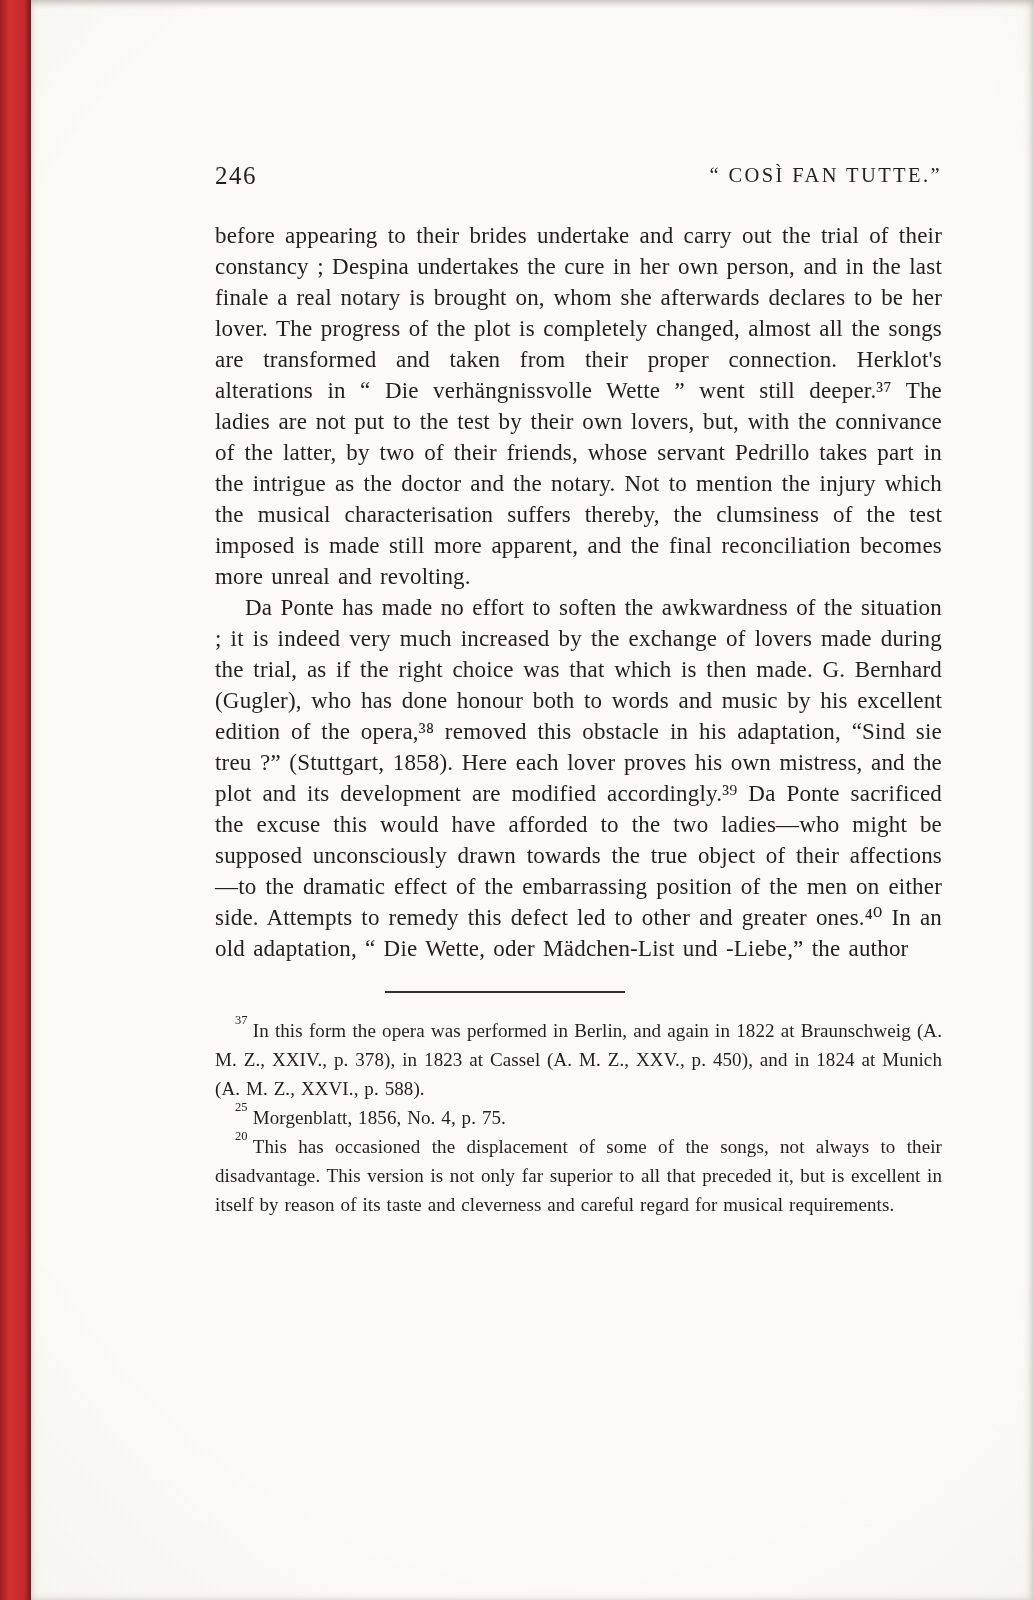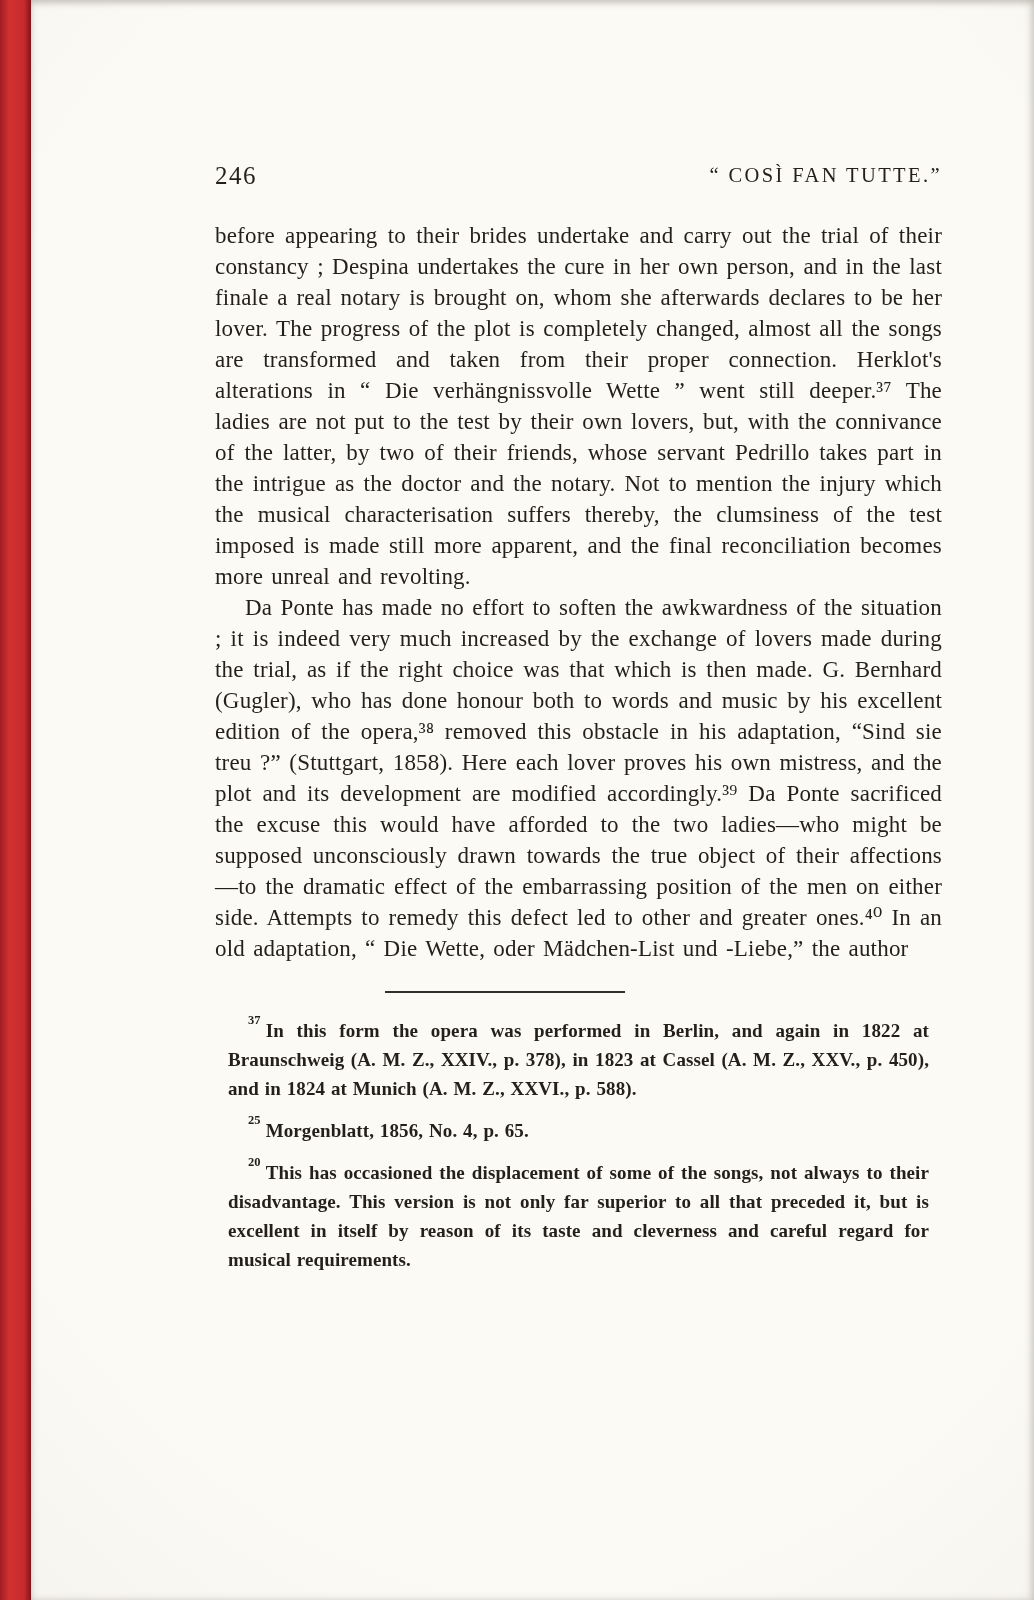--- a/index.html
+++ b/index.html
@@ -24,23 +24,23 @@
   .pagenum{position:absolute;left:0;top:2px;font-size:25px;letter-spacing:1.5px;}
   .runtitle{display:block;text-align:right;font-size:20.5px;letter-spacing:2.4px;padding-top:4px;}
   .para{
     margin:0;text-align:justify;
     font-size:23px;line-height:31px;
     word-spacing:2.2px;letter-spacing:0.2px;
   }
   .indent{text-indent:30px;}
   .fnrule{width:240px;height:2px;background:#33302b;margin:27px 0 23px 170px;}
   .footnote{
-    margin:13px;text-align:justify;
+    margin:0;text-align:justify;
     font-size:19px;line-height:29px;
-    text-indent:20px;word-spacing:1px;letter-spacing:0.1px;font-weight:bold;
+    text-indent:20px;word-spacing:1px;letter-spacing:0.1px;
   }
   .footnote sup{
     font-size:12.5px;line-height:0;position:relative;top:-6px;margin-right:5px;
   }
 </style>
 </head>
 <body>
 
 <div class="red-strip"></div>
 
@@ -52,18 +52,18 @@
       <span class="runtitle">“ COSÌ FAN TUTTE.”</span>
     </div>
 
     <p class="para">before appearing to their brides undertake and carry out the trial of their constancy ; Despina undertakes the cure in her own person, and in the last finale a real notary is brought on, whom she afterwards declares to be her lover. The progress of the plot is completely changed, almost all the songs are transformed and taken from their proper connection. Herklot's alterations in “ Die verhängnissvolle Wette ” went still deeper.³⁷ The ladies are not put to the test by their own lovers, but, with the connivance of the latter, by two of their friends, whose servant Pedrillo takes part in the intrigue as the doctor and the notary. Not to mention the injury which the musical characterisation suffers thereby, the clumsiness of the test imposed is made still more apparent, and the final reconciliation becomes more unreal and revolting.</p>
     <p class="para indent">Da Ponte has made no effort to soften the awkwardness of the situation ; it is indeed very much increased by the exchange of lovers made during the trial, as if the right choice was that which is then made. G. Bernhard (Gugler), who has done honour both to words and music by his excellent edition of the opera,³⁸ removed this obstacle in his adaptation, “Sind sie treu ?” (Stuttgart, 1858). Here each lover proves his own mistress, and the plot and its development are modified accordingly.³⁹ Da Ponte sacrificed the excuse this would have afforded to the two ladies—who might be supposed unconsciously drawn towards the true object of their affections—to the dramatic effect of the embarrassing position of the men on either side. Attempts to remedy this defect led to other and greater ones.⁴⁰ In an old adaptation, “ Die Wette, oder Mädchen-List und -Liebe,” the author</p>
 
     <div class="fnrule"></div>
 
     <div class="footnotes">
       <p class="footnote"><sup>37</sup><span>In this form the opera was performed in Berlin, and again in 1822 at Braunschweig (A. M. Z., XXIV., p. 378), in 1823 at Cassel (A. M. Z., XXV., p. 450), and in 1824 at Munich (A. M. Z., XXVI., p. 588).</span></p>
-      <p class="footnote"><sup>25</sup><span>Morgenblatt, 1856, No. 4, p. 65.</span></p>
+      <p class="footnote"><sup>25</sup><span>Morgenblatt, 1856, No. 4, p. 75.</span></p>
       <p class="footnote"><sup>20</sup><span>This has occasioned the displacement of some of the songs, not always to their disadvantage. This version is not only far superior to all that preceded it, but is excellent in itself by reason of its taste and cleverness and careful regard for musical requirements.</span></p>
     </div>
 
   </div>
 </div>
 
 </body></html>

